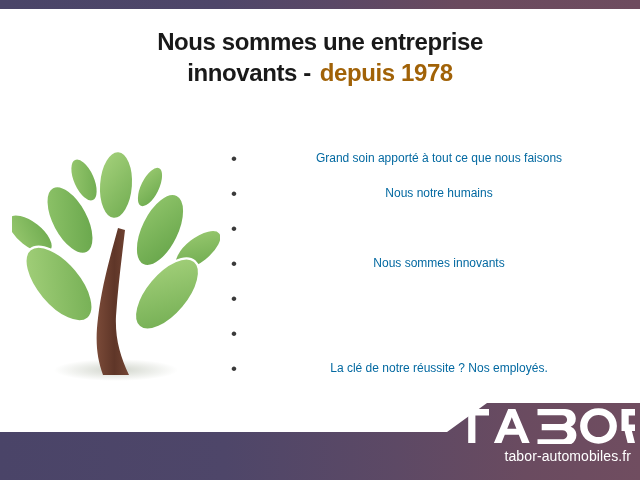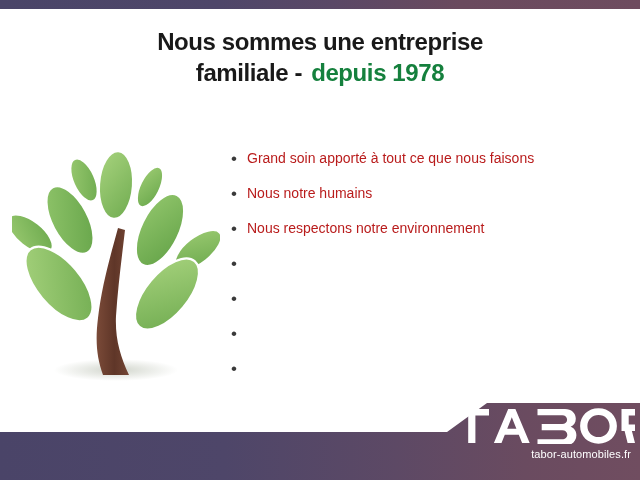--- a/index.html
+++ b/index.html
@@ -45,21 +45,21 @@
     font-weight: bold;
     line-height: 1.3;
     letter-spacing: -0.4px;
     color: #191919;
   }
   .headline .line {
     display: block;
     white-space: nowrap;
   }
   .headline .accent {
-    color: #15803d;
+    color: #a16207;
   }
   .headline .gap {
     display: inline-block;
     width: 9px;
   }
 
   
   .tree {
     position: absolute;
     left: 12px;
@@ -88,24 +88,25 @@
   }
   .bullet-dot {
     flex: 0 0 auto;
     width: 16px;
     font-size: 17px;
     color: #3a3a3a;
     line-height: 21px;
   }
   .bullet-text {
     flex: 1 1 auto;
-    font-size: 14px;
-    color: #b91c1c;
+    font-size: 12px;
+    color: #0369a1;
     line-height: 21px;
     white-space: nowrap;
+    text-align: center;
   }
 
   
   .bottom-band {
     position: absolute;
     left: 0;
     top: 395px;
     width: 640px;
     height: 85px;
   }
@@ -136,37 +137,37 @@
     height: 36px;
   }
   .logo-url {
     position: absolute;
     left: 0;
     top: 40px;
     width: 180px;
     text-align: right;
     padding-right: 4px;
     box-sizing: border-box;
-    font-size: 11px;
+    font-size: 14px;
     color: #ffffff;
     letter-spacing: 0.1px;
     white-space: nowrap;
   }
 </style>
 </head>
 <body>
 
 <div class="slide">
 
   <div class="top-bar"></div>
 
   <div class="headline">
     <span class="line">Nous sommes une entreprise</span>
     <span class="line">
-      <span>familiale -</span><span class="gap"></span><span class="accent">depuis 1978</span>
+      <span>innovants -</span><span class="gap"></span><span class="accent">depuis 1978</span>
     </span>
   </div>
 
   <div class="tree">
     <svg viewBox="0 0 208 248" xmlns="http://www.w3.org/2000/svg" aria-hidden="true">
       <defs>
         <linearGradient id="lf1" x1="0" y1="0" x2="1" y2="1">
           <stop offset="0" stop-color="#9ccb72"></stop>
             <stop offset="1" stop-color="#6aa84c"></stop>
         </linearGradient>
@@ -224,37 +225,38 @@
       <span class="bullet-text">Grand soin apporté à tout ce que nous faisons</span>
     </div>
 
     <div class="bullet-row">
       <span class="bullet-dot">•</span>
       <span class="bullet-text">Nous notre humains</span>
     </div>
 
     <div class="bullet-row">
       <span class="bullet-dot">•</span>
-      <span class="bullet-text">Nous respectons notre environnement</span>
-    </div>
-
-    <div class="bullet-row">
-      <span class="bullet-dot">•</span>
-    </div>
-
-    <div class="bullet-row">
-      <span class="bullet-dot">•</span>
-    </div>
-
-    <div class="bullet-row">
-      <span class="bullet-dot">•</span>
-    </div>
-
-    <div class="bullet-row">
-      <span class="bullet-dot">•</span>
+    </div>
+
+    <div class="bullet-row">
+      <span class="bullet-dot">•</span>
+      <span class="bullet-text">Nous sommes innovants</span>
+    </div>
+
+    <div class="bullet-row">
+      <span class="bullet-dot">•</span>
+    </div>
+
+    <div class="bullet-row">
+      <span class="bullet-dot">•</span>
+    </div>
+
+    <div class="bullet-row">
+      <span class="bullet-dot">•</span>
+      <span class="bullet-text">La clé de notre réussite ? Nos employés.</span>
     </div>
 
   </div>
 
   <div class="bottom-band">
     <svg viewBox="0 0 640 85" xmlns="http://www.w3.org/2000/svg" aria-hidden="true">
       <defs>
         <linearGradient id="bandg" x1="0" y1="0" x2="1" y2="0">
           <stop offset="0" stop-color="#4a4468"></stop>
           <stop offset="0.35" stop-color="#4e4669"></stop>

